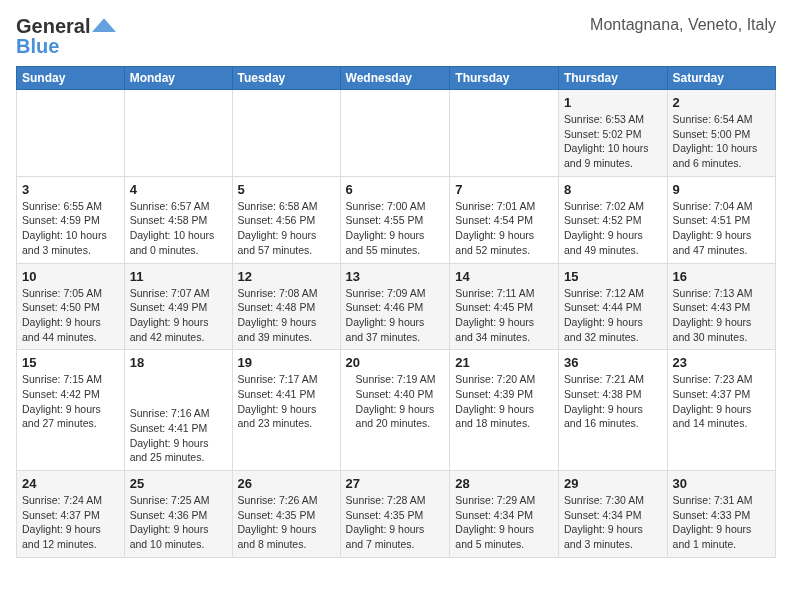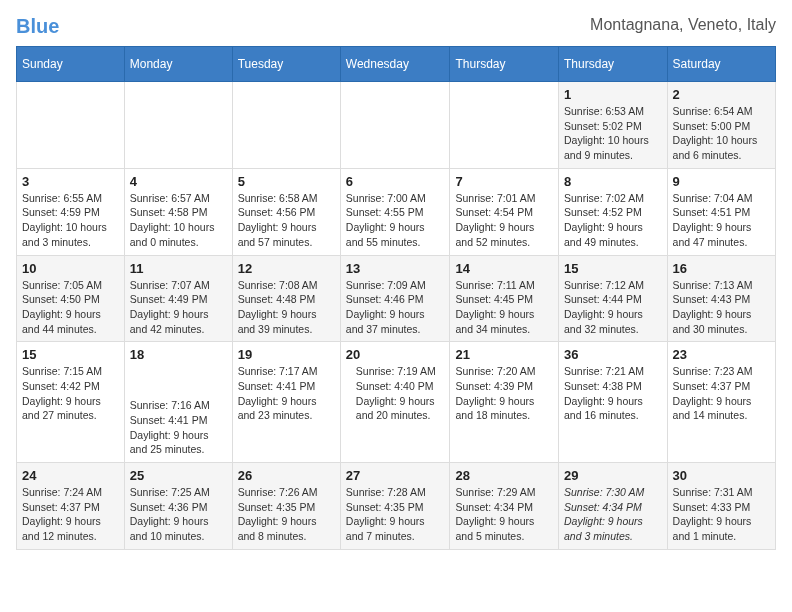--- a/index.html
+++ b/index.html
@@ -54,23 +54,23 @@
     }
     table {
       width: 100%;
       border-collapse: collapse;
       font-size: 11px;
     }
     thead tr th {
       background-color: #3c7dc4;
       color: #fff;
       text-align: left;
-      padding: 10px 5px;
+      padding: 4px 5px;
       font-size: 12px;
-      font-weight: normal;
+      font-weight: bold;
       border: 1px solid #2a6aad;
     }
     tbody tr {
       border-bottom: 1px solid #ccc;
     }
     tbody tr:nth-child(odd) {
       background-color: #f5f5f5;
     }
     tbody tr:nth-child(even) {
       background-color: #fff;
@@ -96,20 +96,26 @@
     }
     .empty-cell {
       background: #fff;
     }
   </style>
 </head>
 <body>
 
 <div class="header-area">
   <div class="logo">
+    <div style="display:flex;align-items:center;">
+      <span class="logo-general">General</span>
+      <svg class="logo-icon" viewBox="0 0 28 22" xmlns="http://www.w3.org/2000/svg">
+        <polygon points="14,2 28,18 0,18" fill="#4a90d9" opacity="0.85"></polygon>
+      </svg>
+    </div>
     <span class="logo-blue">Blue</span>
   </div>
   <div class="title-area">
     <div class="location-title">Montagnana, Veneto, Italy</div>
   </div>
 </div>
 
 <table>
   <thead>
     <tr>
@@ -300,21 +306,21 @@
 Daylight: 9 hours and 7 minutes.</div>
         </td>
         <td>
           <span class="day-num">28</span>
           <div class="day-info" style="white-space: pre-line;">Sunrise: 7:29 AM
 Sunset: 4:34 PM
 Daylight: 9 hours and 5 minutes.</div>
         </td>
         <td>
           <span class="day-num">29</span>
-          <div class="day-info" style="white-space: pre-line; font-style: italic;">Sunrise: 7:30 AM
+          <div class="day-info" style="white-space: pre-line;">Sunrise: 7:30 AM
 Sunset: 4:34 PM
 Daylight: 9 hours and 3 minutes.</div>
         </td>
         <td>
           <span class="day-num">30</span>
           <div class="day-info" style="white-space: pre-line;">Sunrise: 7:31 AM
 Sunset: 4:33 PM
 Daylight: 9 hours and 1 minute.</div>
         </td>
       </tr>

